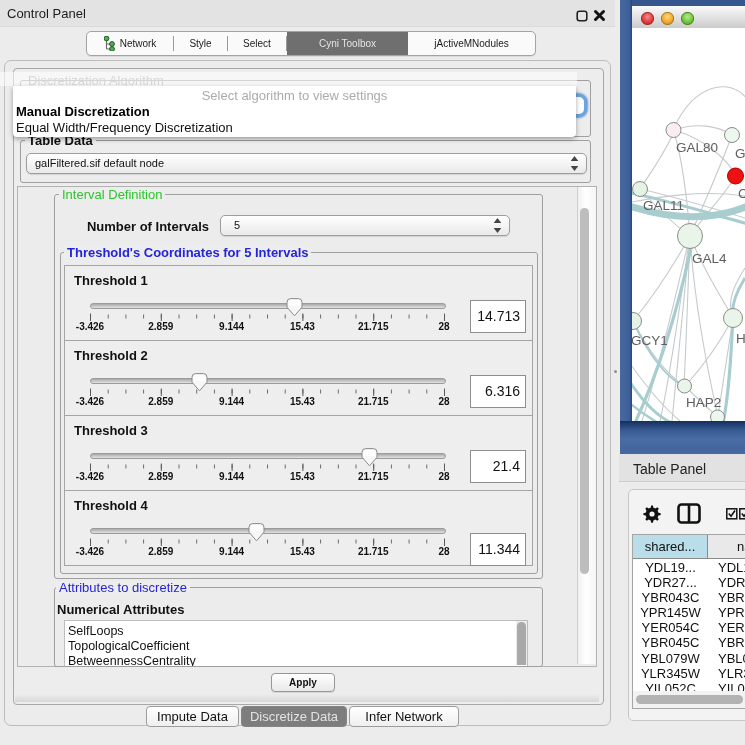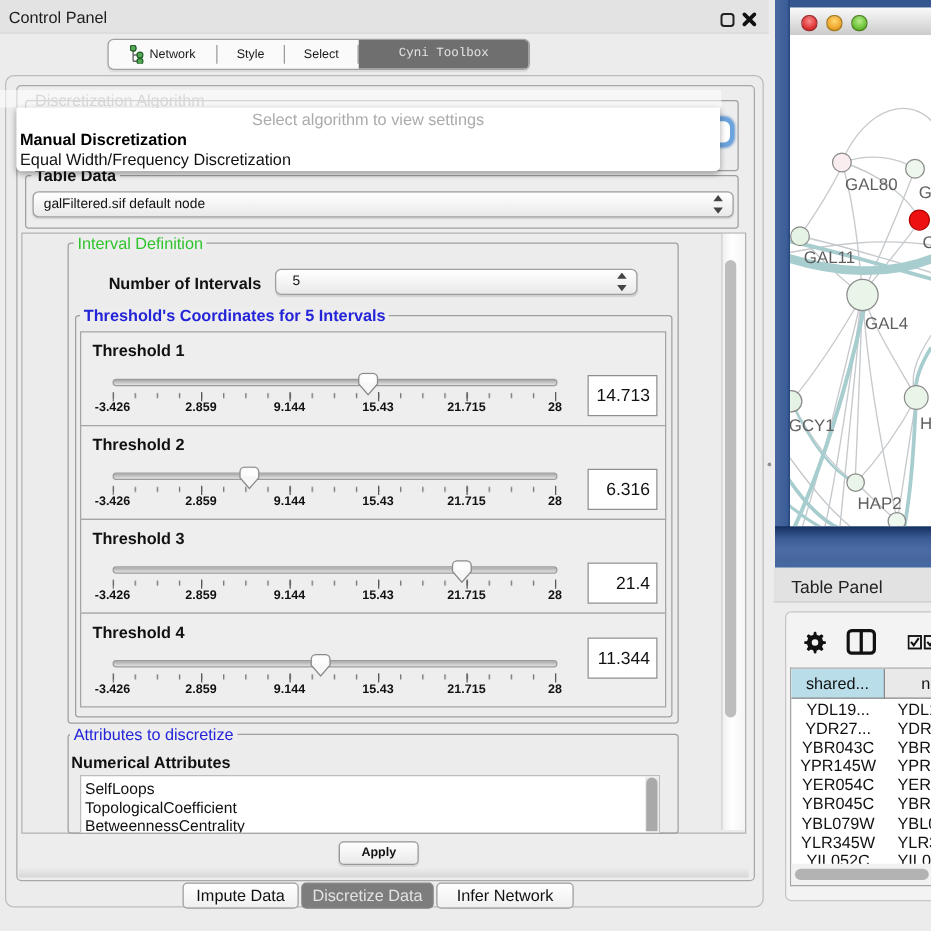--- a/index.html
+++ b/index.html
@@ -49,21 +49,22 @@
         <circle cx="2.5" cy="2.5" r="2.4" fill="#53a956" stroke="#205e23" stroke-width="1"></circle>
         <circle cx="8" cy="8" r="2.4" fill="#53a956" stroke="#205e23" stroke-width="1"></circle>
         <circle cx="8" cy="13" r="2.4" fill="#53a956" stroke="#205e23" stroke-width="1"></circle>
       </svg>
     Network</div>
   <div style="width:1px;height:15px;background:#9a9a9a;"></div>
   <div class="tabtop" style="width:53px;text-align:center;line-height:23px;">Style</div>
   <div style="width:1px;height:15px;background:#9a9a9a;"></div>
   <div class="tabtop" style="width:58px;text-align:center;line-height:23px;">Select</div>
   <div style="width:1px;height:15px;background:#9a9a9a;"></div>
-  <div class="tabtop" style="width:136px;text-align:center;line-height:23px;background:#6f6f6f;color:#e4e4e4;height:23px;font-family:Liberation Mono, monospace;">Cyni Toolbox</div>
+  <div class="tabtop" style="width:121px;text-align:center;line-height:23px;background:#6f6f6f;color:#e4e4e4;height:23px;">Cyni Toolbox</div>
+  <div class="tabtop" style="width:127px;text-align:center;line-height:23px;">jActiveMNodules</div>
 </div>
 
 <div class="groupbox" style="left:20px;top:80px;width:569px;height:55px;"></div>
 <div class="grouplab" style="left:25px;top:74px;color:#a8a8a8;background:transparent;">Discretization Algorithm</div>
 
 <div class="abs" style="left:26px;top:94px;width:555px;height:17px;border:3px solid #6ba3dd;border-radius:8px;background:#fff;box-shadow:0 0 2px 1px rgba(90,145,210,0.9);"></div>
 
 <div class="abs" style="left:0px;top:72px;width:577px;height:14px;background:rgba(255,255,255,0.55);z-index:5;"></div>
 <div id="popup" class="abs" style="left:13px;top:86px;width:563px;height:51px;background:#fff;border-radius:0 0 4px 4px;box-shadow:0 2px 5px rgba(0,0,0,0.35);z-index:5;">
   <div style="position:absolute;left:0;top:2px;width:100%;text-align:center;font-size:13px;color:#ababab;">Select algorithm to view settings</div>
@@ -173,21 +174,21 @@
   <span class="ticklab" style="left:25.0px;">-3.426</span>
   <span class="ticklab" style="left:95.8px;">2.859</span>
   <span class="ticklab" style="left:166.6px;">9.144</span>
   <span class="ticklab" style="left:237.4px;">15.43</span>
   <span class="ticklab" style="left:308.2px;">21.715</span>
   <span class="ticklab" style="left:379.0px;">28</span>
   <svg class="thumb" style="left:182.9px;" width="17" height="19" viewBox="0 0 17 19">
       <path d="M1,4.2 A3.6,3.6 0 0 1 4.6,0.6 L12.4,0.6 A3.6,3.6 0 0 1 16,4.2 L16,9.2 L8.5,17.8 L1,9.2 Z" fill="#f7f7f7" stroke="#8a8a8a" stroke-width="1"></path>
       <path d="M2.4,4.4 A2.6,2.6 0 0 1 5,2 L12,2 A2.6,2.6 0 0 1 14.6,4.4 L14.6,8 L8.5,8 L2.4,8 Z" fill="#ffffff" opacity="0.7"></path>
     </svg>
-  <div class="valbox" style="left:405px;top:19px;">11.344</div>
+  <div class="valbox" style="left:405px;top:42px;">11.344</div>
 </div>
 
 <div class="groupbox" style="left:54px;top:587px;width:487px;height:78px;"></div>
 <div class="grouplab" style="left:56px;top:581px;color:#2424d8;">Attributes to discretize</div>
 <div class="abs" style="left:57px;top:602px;font-size:13px;font-weight:bold;color:#111;">Numerical Attributes</div>
 <div class="abs" style="left:64px;top:620px;width:462px;height:45px;background:#fff;border:1px solid #bdbdbd;border-bottom:none;overflow:hidden;font-size:12.5px;color:#111;">
   <div style="padding-left:3px;height:15.2px;line-height:15.2px;margin-top:2.5px;">SelfLoops</div>
   <div style="padding-left:3px;height:15.2px;line-height:15.2px;">TopologicalCoefficient</div>
   <div style="padding-left:3px;height:15.2px;line-height:15.2px;">BetweennessCentrality</div>
 </div>

